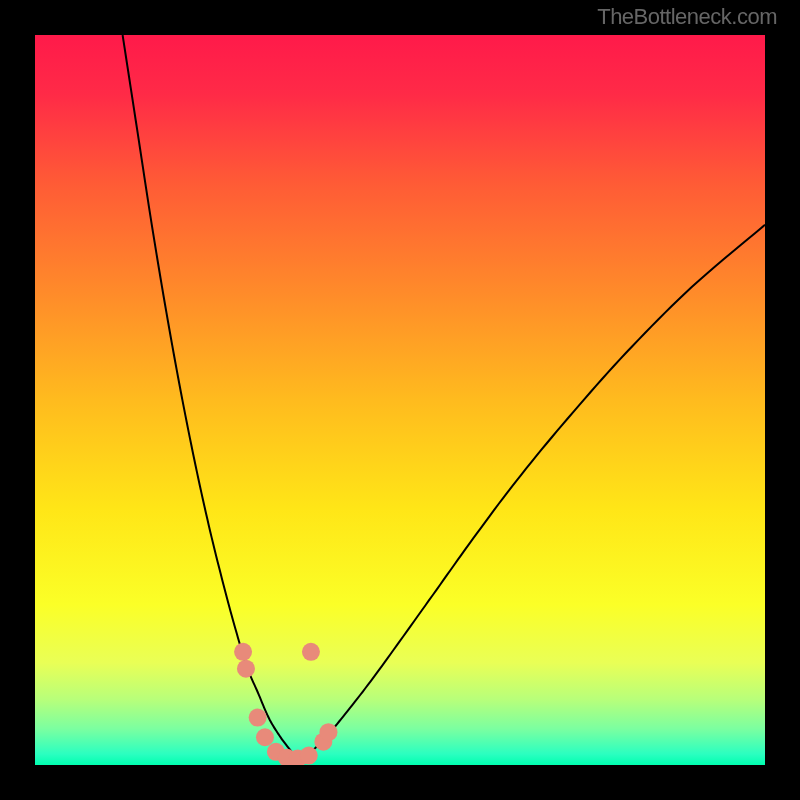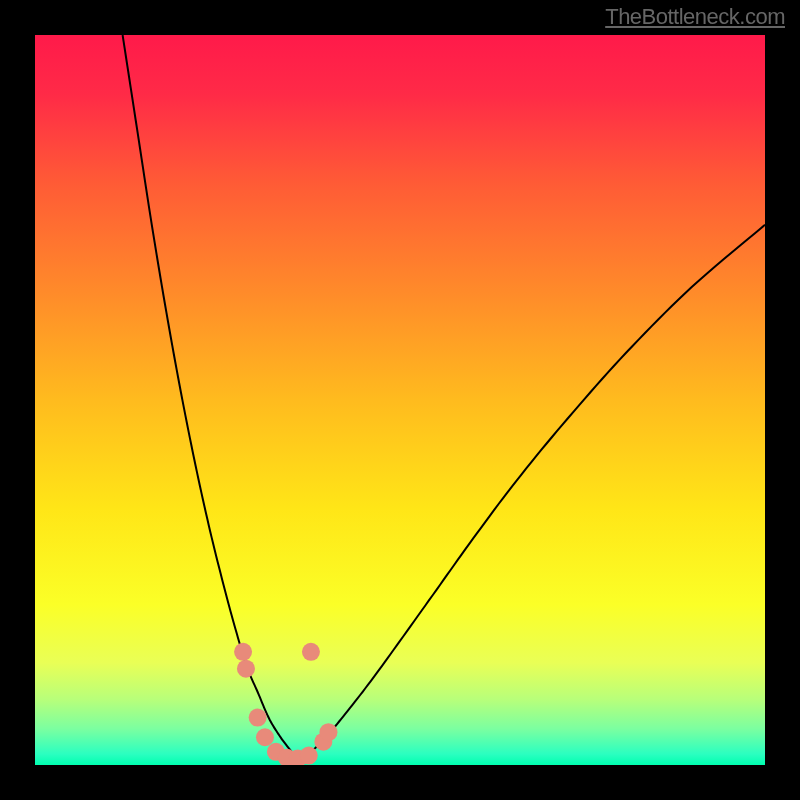--- a/index.html
+++ b/index.html
@@ -7,26 +7,25 @@
     padding: 0;
     width: 800px;
     height: 800px;
     background: #000;
     position: relative;
     font-family: Arial, sans-serif;
   }
   .watermark {
     position: absolute;
     top: 4px;
-    right: 15px;
+    right: 23px;
     color: #666;
     font-size: 22px;
     letter-spacing: -0.5px;
     z-index: 10;
-    text-decoration: underline;
   }
   .plot-wrap {
     position: absolute;
     left: 35px;
     top: 35px;
     width: 730px;
     height: 730px;
     overflow: hidden;
   }
   .plot-inner {

